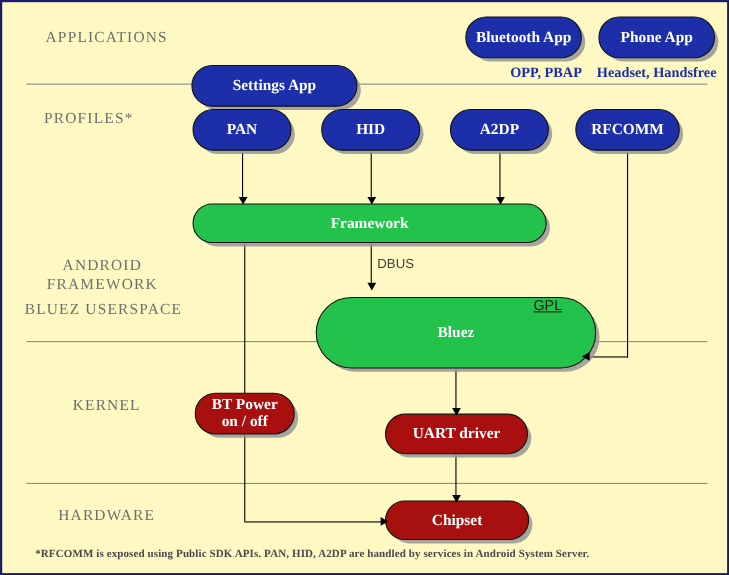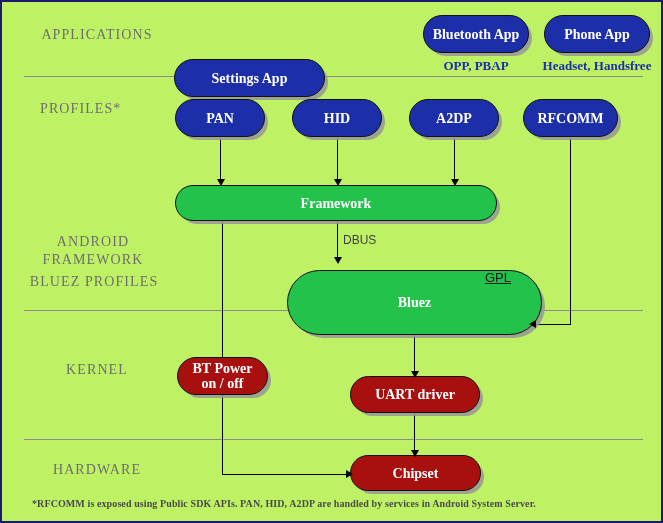--- a/index.html
+++ b/index.html
@@ -4,21 +4,21 @@
 <style>
   html, body {
     margin: 0;
     padding: 0;
     background: #ffffff;
   }
   #diagram-root {
     position: relative;
     width: 663px;
     height: 523px;
-    background: #bef264;
+    background: #fef9c3;
     border: 2px solid #1a1a6e;
     box-sizing: border-box;
     overflow: hidden;
     font-family: "Liberation Serif", serif;
   }
   
   .divider {
     position: absolute;
     left: 22px;
     width: 619px;
@@ -142,21 +142,21 @@
 <div id="diagram-root">
 
   <div class="divider" style="top:74px;"></div>
   <div class="divider" style="top:308px;"></div>
   <div class="divider" style="top:437px;"></div>
 
   <div class="tier-label" style="left:20px; top:24px; width:150px;">APPLICATIONS</div>
   <div class="tier-label" style="left:20px; top:98px; width:150px; text-align:left; padding-left:18px;">PROFILES*</div>
   <div class="tier-label" style="left:16px; top:183px; width:150px;margin-top:48px;">ANDROID
 FRAMEWORK</div>
-  <div class="tier-label" style="left:12px; top:271px; width:160px;">BLUEZ PROFILES</div>
+  <div class="tier-label" style="left:12px; top:271px; width:160px;">BLUEZ USERSPACE</div>
   <div class="tier-label" style="left:20px; top:359px; width:150px;">KERNEL</div>
   <div class="tier-label" style="left:20px; top:459px; width:150px;">HARDWARE</div>
 
   <div class="vline" style="left:218px; top:136px; height:44px;"></div>
   <div class="arrowhead-down" style="left:215px; top:177px;"></div>
 
   <div class="vline" style="left:335px; top:136px; height:44px;"></div>
   <div class="arrowhead-down" style="left:332px; top:177px;"></div>
 
   <div class="vline" style="left:452px; top:136px; height:44px;"></div>
@@ -179,21 +179,21 @@
 
   <div class="vline" style="left:412px; top:410px; height:42px;"></div>
   <div class="arrowhead-down" style="left:409px; top:448px;"></div>
 
   <div class="node blue" style="left:172px; top:13px; width:151px; height:38px;margin-top:44px;">Settings App</div>
 
   <div class="node blue" style="left:421px; top:13px; width:106px; height:38px;">Bluetooth App</div>
 
   <div class="node blue" style="left:542px; top:13px; width:106px; height:38px;">Phone App</div>
 
-  <div class="app-note" style="left:421px; top:56px; width:106px;">OPP, PBAP</div>
+  <div class="app-note" style="left:421px; top:56px; width:106px;text-align:right;">OPP, PBAP</div>
   <div class="app-note" style="left:522px; top:56px; width:146px;">Headset, Handsfree</div>
 
   <div class="node blue" style="left:173px; top:97px; width:90px; height:38px;">PAN</div>
   <div class="node blue" style="left:290px; top:97px; width:90px; height:38px;">HID</div>
   <div class="node blue" style="left:407px; top:97px; width:90px; height:38px;">A2DP</div>
   <div class="node blue" style="left:521px; top:97px; width:95px; height:38px;">RFCOMM</div>
 
   <div class="node green" style="left:173px; top:183px; width:322px; height:36px;">Framework</div>
 
   <div class="node green" style="left:285px; top:268px; width:255px; height:65px;">

